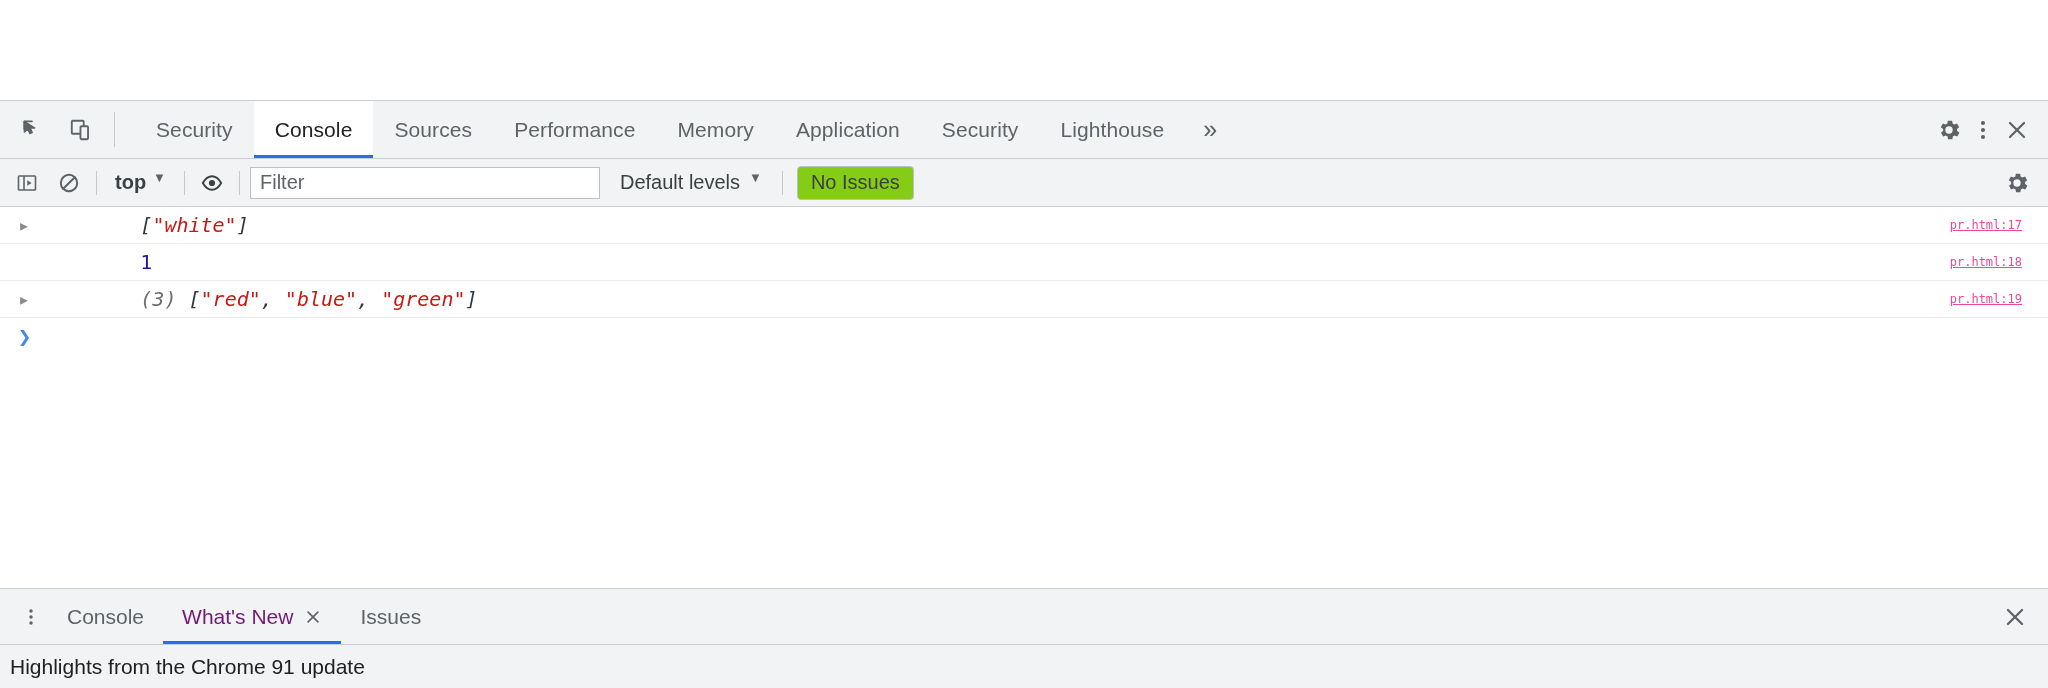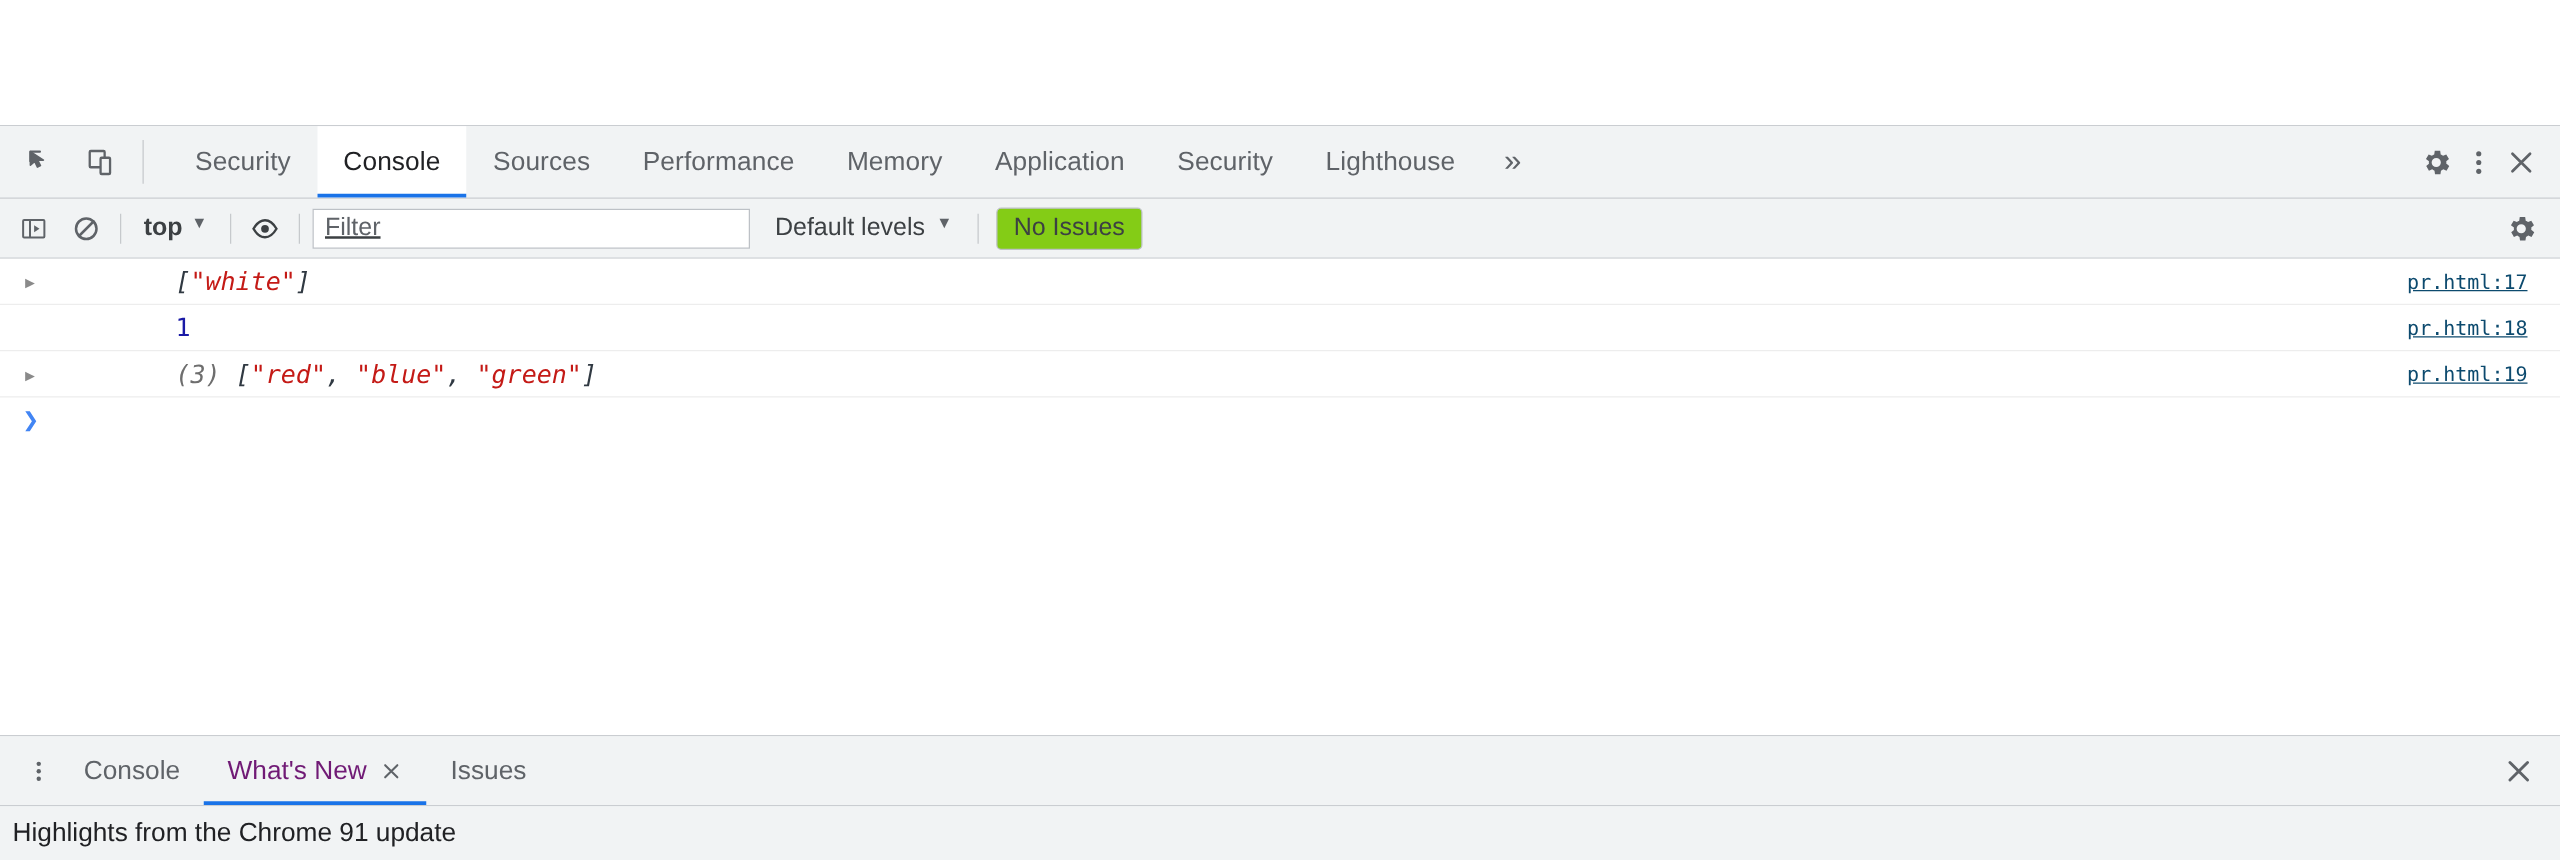--- a/index.html
+++ b/index.html
@@ -138,21 +138,20 @@
     width: 350px;
     height: 32px;
     border: 1px solid #bdc1c6;
     background: #ffffff;
     font-size: 20px;
     color: #3c4043;
     padding: 0 9px;
     outline: none;
     font-family: "Liberation Sans", sans-serif;
     box-sizing: border-box;
-    text-decoration: underline;
   }
   #filter-input::placeholder { color: #5f6368; opacity: 1; }
   .levels-select {
     display: flex;
     align-items: flex-start;
     gap: 9px;
     font-size: 20px;
     color: #3c4043;
     margin-left: 14px;
     padding: 0 6px;
@@ -204,24 +203,24 @@
     white-space: pre;
     overflow: hidden;
     font-style: italic;
   }
   .tok-punct { color: #303942; }
   .tok-string { color: #c41a16; }
   .tok-number { color: #1a1aa6; font-style: normal; }
   .tok-count  { color: #6e6e6e; }
   .src-link {
     flex: 0 0 auto;
-    color: #0c4a6e;
+    color: #ec4899;
     text-decoration: underline;
     font-family: "DejaVu Sans Mono", monospace;
-    font-size: 16px;
+    font-size: 12px;
     font-style: normal;
     cursor: pointer;
   }
   .prompt-row {
     display: flex;
     align-items: center;
     height: 38px;
     padding-left: 18px;
   }
   .prompt-chevron {

